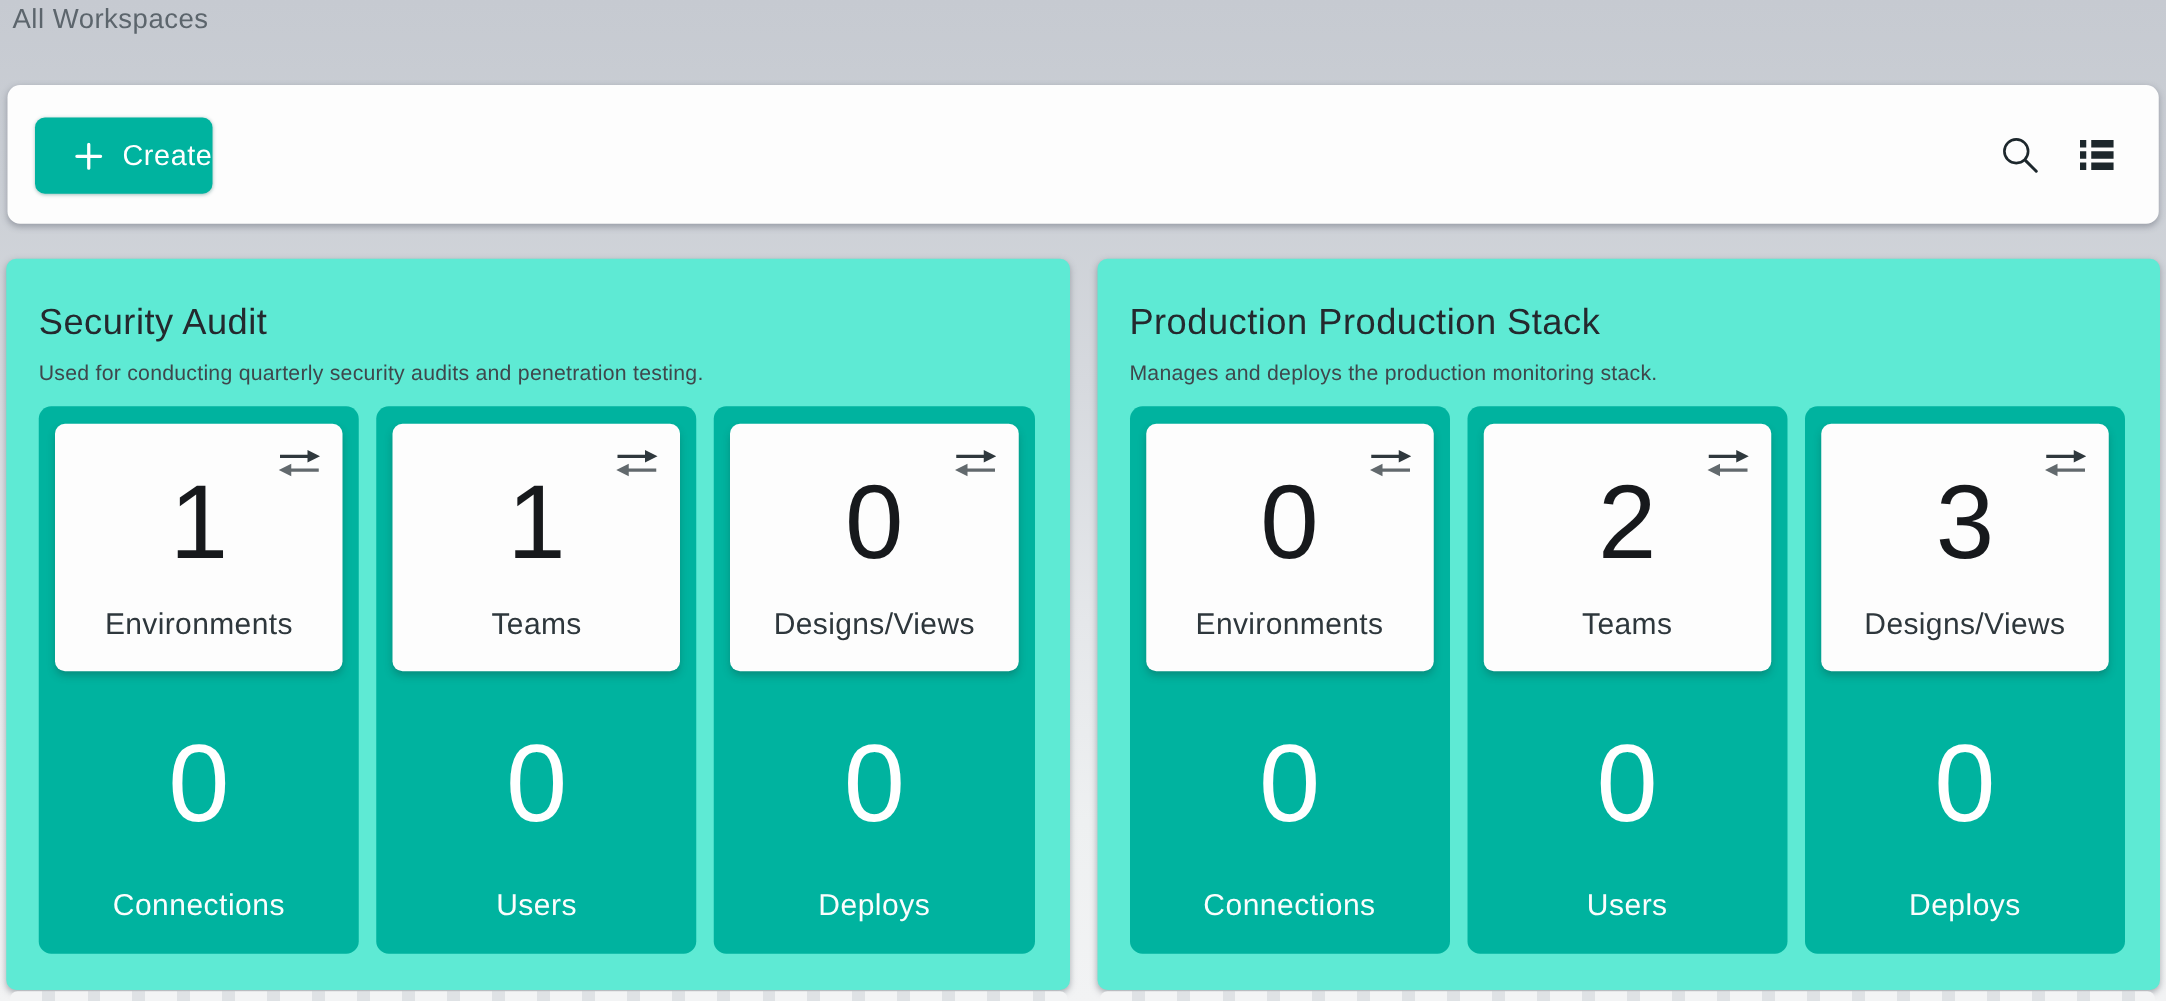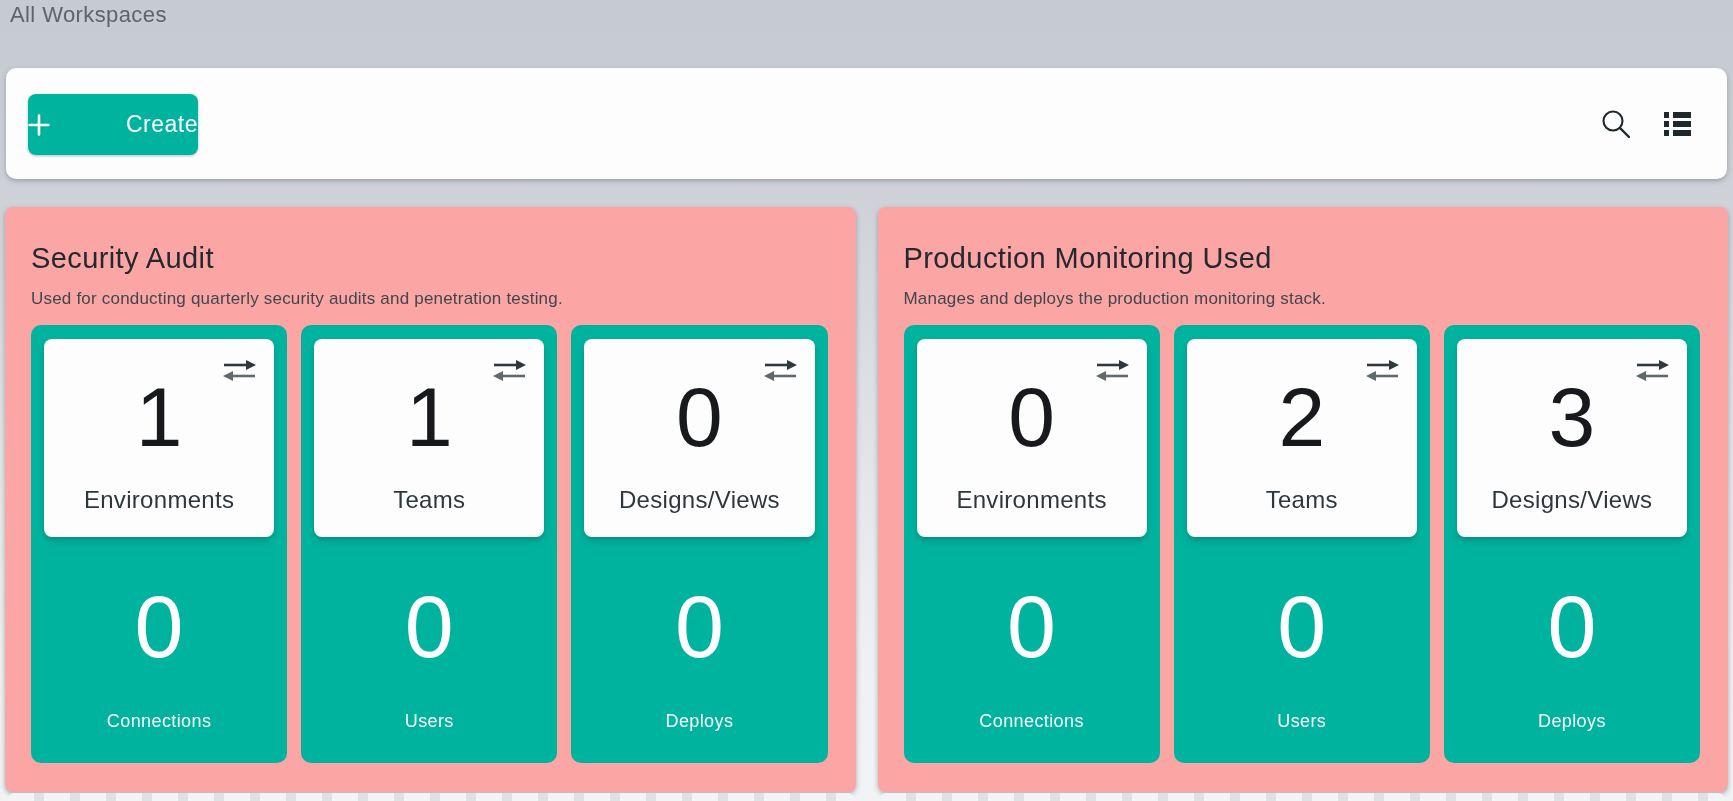--- a/index.html
+++ b/index.html
@@ -15,44 +15,44 @@
     font-size: 22px; color: #5c656c; letter-spacing: .4px; text-align: right;
   }
 
   
   .toolbar {
     position: absolute; left: 6px; top: 68px; width: 1721px; height: 111px;
     background: #fdfdfd; border-radius: 10px;
     box-shadow: 0 2px 5px rgba(90, 96, 108, .45);
   }
   .create-btn {
-    position: absolute; left: 22px; top: 26px; width: 170px; height: 61px;
+    position: absolute; left: 22px; top: 26px; width: 142px; height: 61px;
     background: var(--teal); border: none; border-radius: 8px;
     color: #fff; font-size: 23px; letter-spacing: .5px;
     font-family: inherit;
-    display: flex; align-items: center; justify-content: space-between; gap: 16px;
+    display: flex; align-items: center; justify-content: flex-end; gap: 16px;
     cursor: pointer; box-shadow: 0 1px 3px rgba(0, 90, 80, .35);
   }
   .toolbar-icons {
     position: absolute; right: 36px; top: 0; height: 100%;
     display: flex; align-items: center; gap: 32px;
   }
   .icon-btn {
     background: none; border: none; padding: 0; cursor: pointer;
     display: flex; align-items: center; justify-content: center;
   }
 
   
   .cards-row {
     position: absolute; left: 5px; top: 207px; width: 1723px;
     display: flex; gap: 22px;
   }
   .ws-card {
     flex: 1; height: 585px;
-    background: #fca5a5; border-radius: 8px;
+    background: #5eead4; border-radius: 8px;
     box-shadow: 0 2px 5px rgba(96, 101, 112, .5);
     padding: 35px 28px 0 26px;
     position: relative;
   }
   .ws-title { font-size: 29px; font-weight: 400; color: #24292e; letter-spacing: .4px; }
   .ws-desc  { font-size: 17px; color: #3f474c; margin-top: 14px; letter-spacing: .2px; }
 
   .tiles { display: flex; gap: 14px; margin-top: 16px; }
   .tile {
     flex: 1; height: 438px;
@@ -66,21 +66,21 @@
     position: relative;
     display: flex; flex-direction: column; align-items: center;
     box-shadow: 0 4px 7px -1px rgba(20, 60, 55, .35);
   }
   .tt-num { margin-top: 36px; font-size: 84px; line-height: 1; color: #17191c; }
   .tt-lbl { margin-top: 27px; font-size: 24px; color: #2e373c; letter-spacing: .3px; }
   .swap-icon { position: absolute; top: 20px; right: 16px; }
 
   .tile-bottom { flex: 1; display: flex; flex-direction: column; align-items: center; }
   .tb-num { margin-top: 46px; font-size: 88px; line-height: 1; color: #ffffff; }
-  .tb-lbl { margin-top: 40px; font-size: 18px; color: #fbfdfd; letter-spacing: .4px; }
+  .tb-lbl { margin-top: 40px; font-size: 24px; color: #fbfdfd; letter-spacing: .4px; }
 
   
   .next-row-strip {
     position: absolute; top: 793px; height: 8px;
     border-radius: 6px 6px 0 0;
     background: repeating-linear-gradient(90deg,
       #f3f4f5 0px, #f3f4f5 26px, #dfe2e5 26px, #dfe2e5 36px);
   }
   .next-row-strip.left  { left: 8px;  width: 846px; }
   .next-row-strip.right { left: 880px; width: 844px; }
@@ -172,21 +172,21 @@
         <div class="tile-bottom">
           <div class="tb-num">0</div>
           <div class="tb-lbl">Deploys</div>
         </div>
       </div>
 
     </div>
   </section>
 
   <section class="ws-card">
-    <h2 class="ws-title">Production Monitoring Used</h2>
+    <h2 class="ws-title">Production Production Stack</h2>
     <p class="ws-desc">Manages and deploys the production monitoring stack.</p>
     <div class="tiles">
 
       <div class="tile">
         <div class="tile-top">
           <svg class="swap-icon" width="37" height="23" viewBox="0 0 37 23">
             <path d="M3 6 H26" stroke="var(--arrow-top)" stroke-width="2.6" fill="none"></path>
             <path d="M25 1 L35 6 L25 11 Z" fill="var(--arrow-top)"></path>
             <path d="M34 17 H11" stroke="var(--arrow-bottom)" stroke-width="2.6" fill="none"></path>
             <path d="M12 12 L2 17 L12 22 Z" fill="var(--arrow-bottom)"></path>

